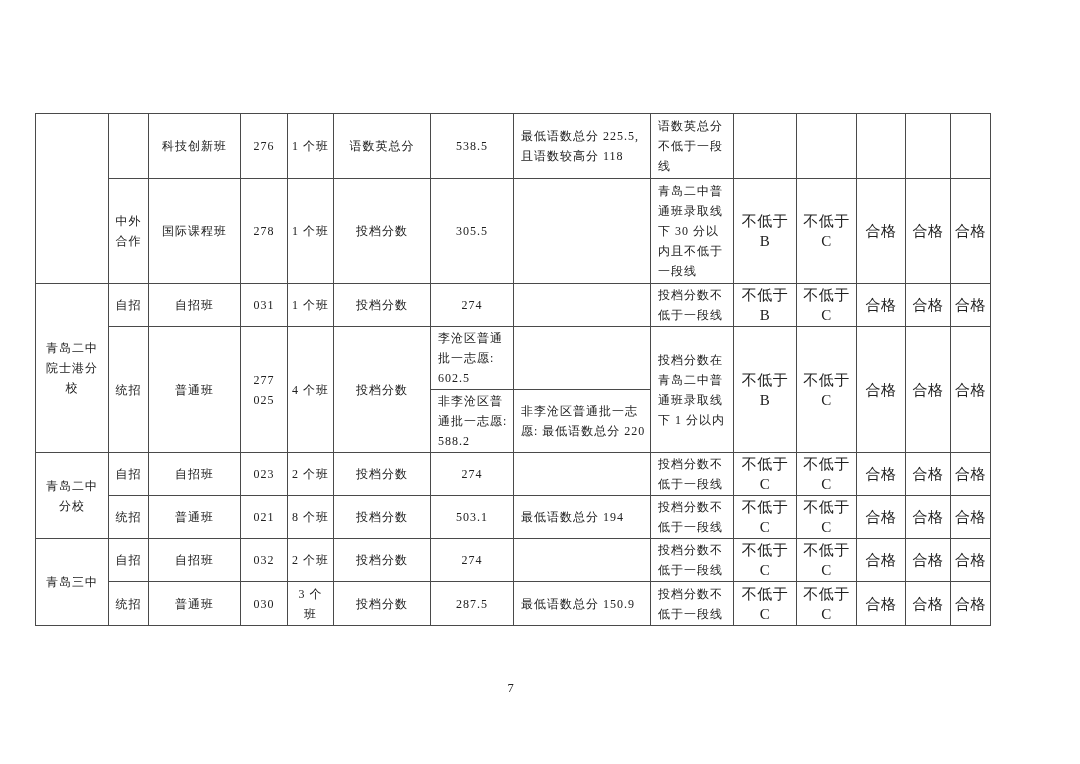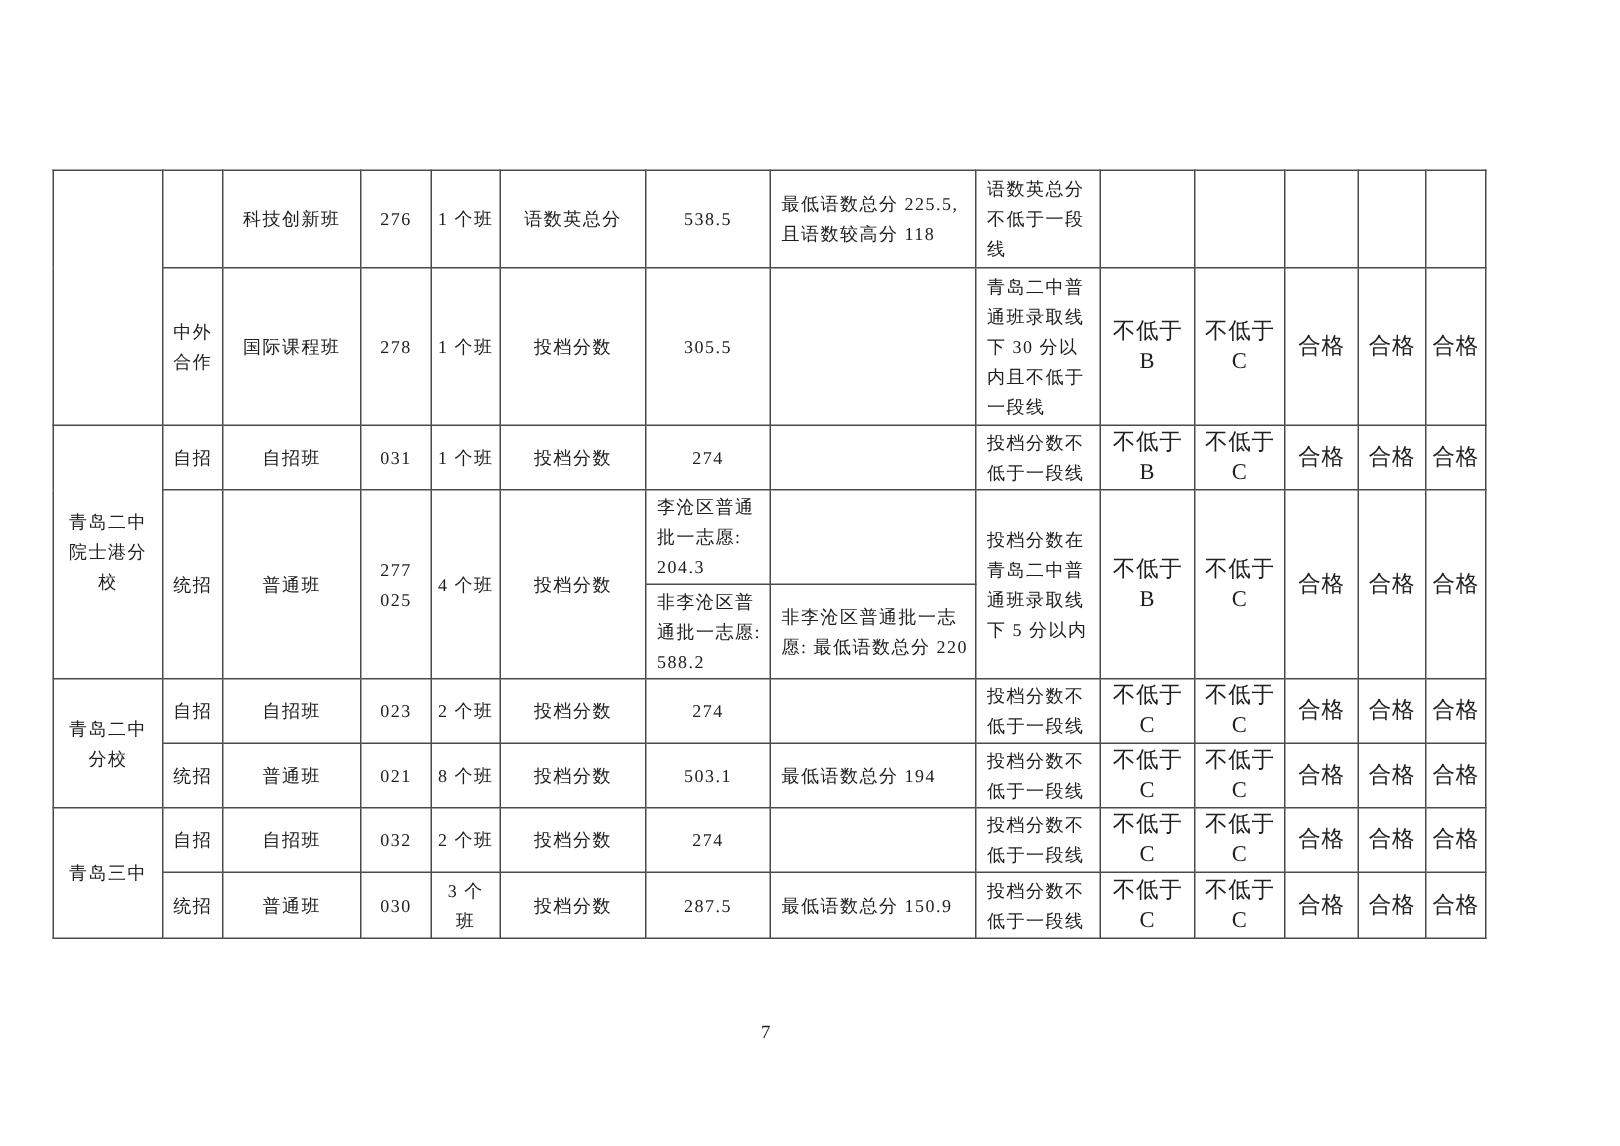--- a/index.html
+++ b/index.html
@@ -146,26 +146,26 @@
 
     <tr class="r4a">
       <td rowspan="2">统招</td>
       <td rowspan="2">普通班</td>
       <td rowspan="2">277
 025</td>
       <td rowspan="2">4 个班</td>
       <td rowspan="2">投档分数</td>
       <td class="left">李沧区普通
 批一志愿:
-204.3</td>
+602.5</td>
       <td class="left"></td>
       <td rowspan="2" class="left">投档分数在
 青岛二中普
 通班录取线
-下 5 分以内</td>
+下 1 分以内</td>
       <td rowspan="2" class="grade">不低于 B</td>
       <td rowspan="2" class="grade">不低于 C</td>
       <td rowspan="2" class="grade">合格</td>
       <td rowspan="2" class="grade">合格</td>
       <td rowspan="2" class="grade">合格</td>
     </tr>
 
     <tr class="r4b">
       <td class="left">非李沧区普
 通批一志愿:

